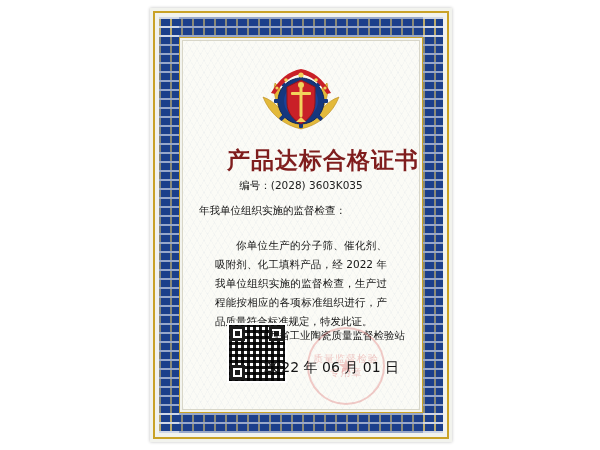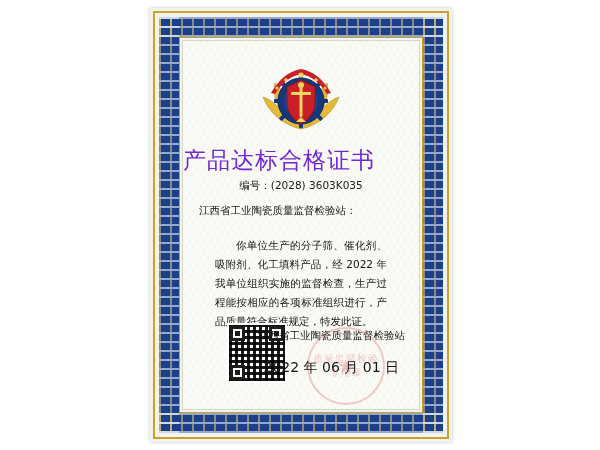--- a/index.html
+++ b/index.html
@@ -93,26 +93,26 @@
     width: 96px;
     height: 72px;
   }
   .emblem-svg { display:block; width: 96px; height: 72px; }
 
   
   .cert-title {
     position: absolute;
     left: 0; right: 0;
     top: 104px;
-    text-align: left;
+    text-align: right;
     font-family: "DejaVu Sans", sans-serif;
     font-size: 23px;
-    font-weight: normal;
+    font-weight: bold;
     letter-spacing: 1px;
-    color: #6d28d9;
+    color: #7f1d1d;
   }
   .cert-number {
     position: absolute;
     left: 0; right: 0;
     top: 138px;
     text-align: center;
     font-family: "DejaVu Sans", sans-serif;
     font-size: 10.5px;
     color: #1a1a1a;
   }
@@ -284,21 +284,21 @@
         </svg>
       </div>
 
       <div class="cert-title">产品达标合格证书</div>
 
       <div class="cert-number">
         <span>编号：</span><span>(2028) 3603K035</span>
       </div>
 
       <div class="body-block">
-        <p class="company">江西省工业陶瓷质量监督检验站：</p>
+        <p class="company">年我单位组织实施的监督检查：</p>
         <p class="para">你单位生产的分子筛、催化剂、吸附剂、化工填料产品，经 2022 年我单位组织实施的监督检查，生产过程能按相应的各项标准组织进行，产品质量符合标准规定，特发此证。</p>
       </div>
 
 
       <div class="qr">
         <span class="qr-eye qr-tl">
             <i></i>
           </span>
         <span class="qr-eye qr-tr">
             <i></i>

